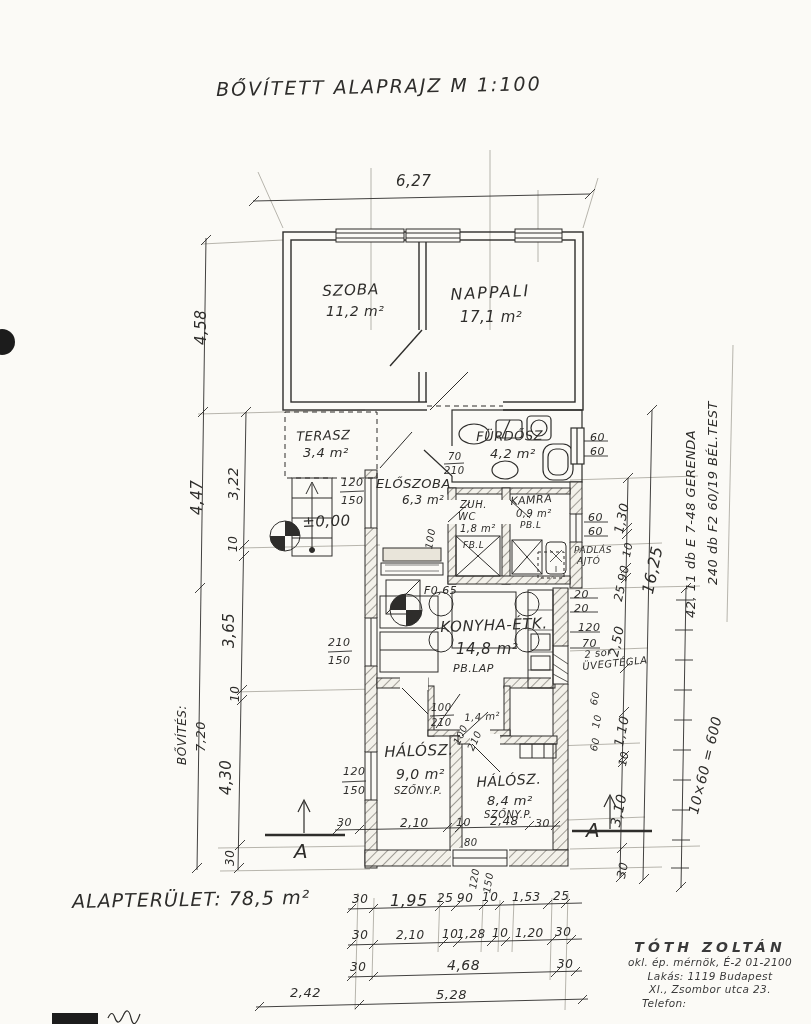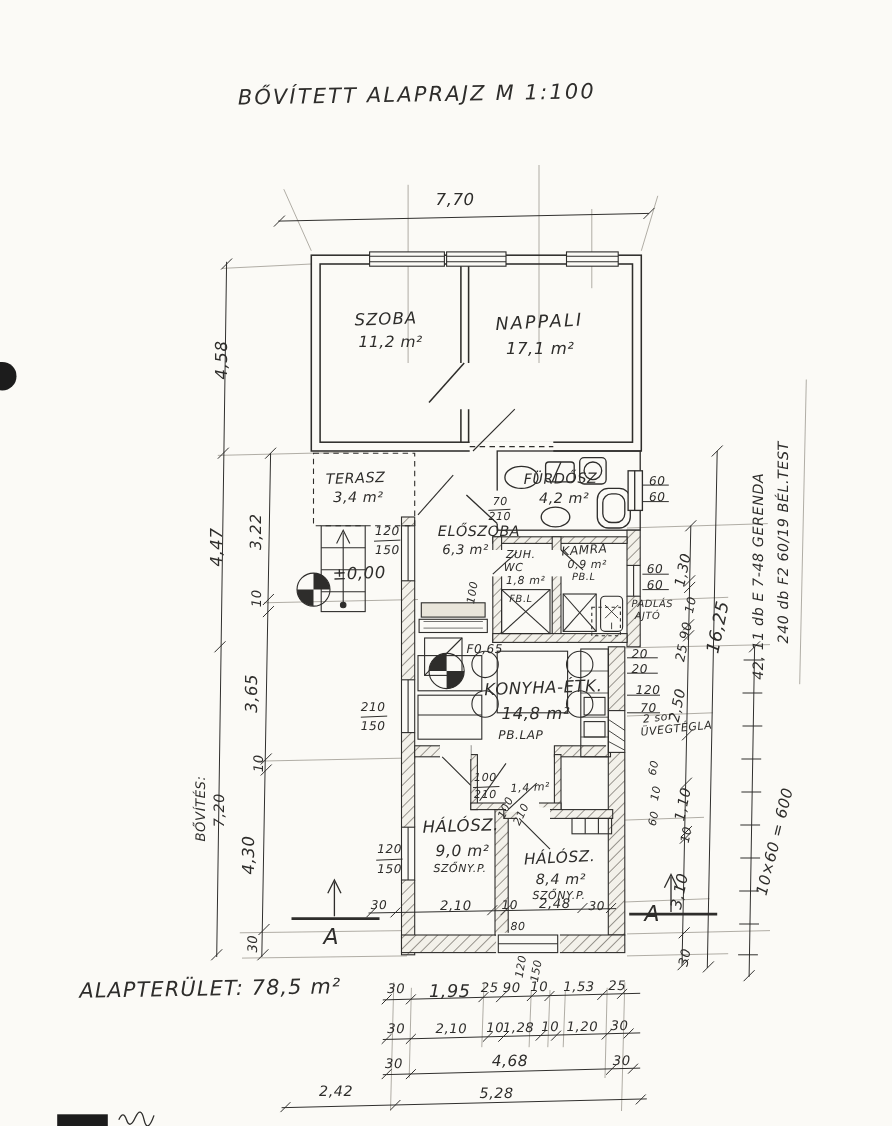--- a/index.html
+++ b/index.html
@@ -250,31 +250,31 @@
 
 <g>
   <circle cx="2" cy="342" r="13" fill="#1c1c1c"></circle>
   <rect x="52" y="1013" width="46" height="11" fill="#1c1c1c"></rect>
   <path d="M108 1018q4 -9 7 0t8 -2t8 2t9 -4" stroke="#2e2d2b" fill="none" stroke-width="1.2"></path>
 </g>
 </svg>
 
 <div class="lbl hw" style="left:216px;top:80px;font-size:19px;letter-spacing:2px;transform:rotate(-1deg)">BŐVÍTETT  ALAPRAJZ     M 1:100</div>
 
-<div class="lbl" style="left:396px;top:174px;font-size:15px">7,70</div>
+<div class="lbl" style="left:396px;top:174px;font-size:15px">6,27</div>
 
 <div class="lbl" style="left:322px;top:284px;font-size:15px;letter-spacing:1px;transform:rotate(-2deg)">SZOBA</div>
 <div class="lbl" style="left:326px;top:304px;font-size:14px">11,2 m²</div>
 <div class="lbl" style="left:450px;top:287px;font-size:16px;letter-spacing:2px;transform:rotate(-3deg)">NAPPALI</div>
 <div class="lbl" style="left:460px;top:310px;font-size:15px">17,1 m²</div>
 <div class="lbl" style="left:296px;top:430px;font-size:13px;transform:rotate(-2deg)">TERASZ</div>
 <div class="lbl" style="left:303px;top:446px;font-size:13px">3,4 m²</div>
 <div class="lbl" style="left:476px;top:430px;font-size:13px;transform:rotate(-1deg)">FÜRDŐSZ</div>
 <div class="lbl" style="left:490px;top:447px;font-size:13px">4,2 m²</div>
-<div class="lbl" style="left:398px;top:477px;font-size:13px">ELŐSZOBA</div>
+<div class="lbl" style="left:376px;top:477px;font-size:13px">ELŐSZOBA</div>
 <div class="lbl" style="left:402px;top:494px;font-size:12px">6,3 m²</div>
 <div class="lbl" style="left:460px;top:500px;font-size:10px">ZUH.</div>
 <div class="lbl" style="left:458px;top:512px;font-size:10px">WC</div>
 <div class="lbl" style="left:460px;top:524px;font-size:10px">1,8 m²</div>
 <div class="lbl" style="left:463px;top:541px;font-size:9px">FB.L</div>
 <div class="lbl" style="left:510px;top:496px;font-size:11px;transform:rotate(-4deg)">KAMRA</div>
 <div class="lbl" style="left:516px;top:509px;font-size:10px">0,9 m²</div>
 <div class="lbl" style="left:520px;top:521px;font-size:9px">PB.L</div>
 <div class="lbl" style="left:440px;top:620px;font-size:15px;transform:rotate(-2deg)">KONYHA-ÉTK.</div>
 <div class="lbl" style="left:456px;top:642px;font-size:15px">14,8 m²</div>
@@ -373,14 +373,21 @@
 <div class="lbl" style="left:515px;top:927px;font-size:12px">1,20</div>
 <div class="lbl" style="left:555px;top:926px;font-size:12px">30</div>
 <div class="lbl" style="left:350px;top:961px;font-size:12px">30</div>
 <div class="lbl" style="left:447px;top:958px;font-size:14px">4,68</div>
 <div class="lbl" style="left:557px;top:958px;font-size:12px">30</div>
 <div class="lbl" style="left:290px;top:986px;font-size:13px">2,42</div>
 <div class="lbl" style="left:436px;top:988px;font-size:13px">5,28</div>
 
 <div class="lbl" style="left:72px;top:892px;font-size:19px;letter-spacing:1px;transform:rotate(-1deg)">ALAPTERÜLET:  78,5 m²</div>
 
-
+<div class="stamp">
+  <div class="nm">TÓTH  ZOLTÁN</div>
+  <div class="ln">okl. ép. mérnök, É-2 01-2100</div>
+  <div class="ln">Lakás: 1119  Budapest</div>
+  <div class="ln">XI., Zsombor utca 23.</div>
+  <div class="ln" style="text-align:left;padding-left:28px">Telefon:</div>
 </div>
 
+</div>
+
 </body></html>

